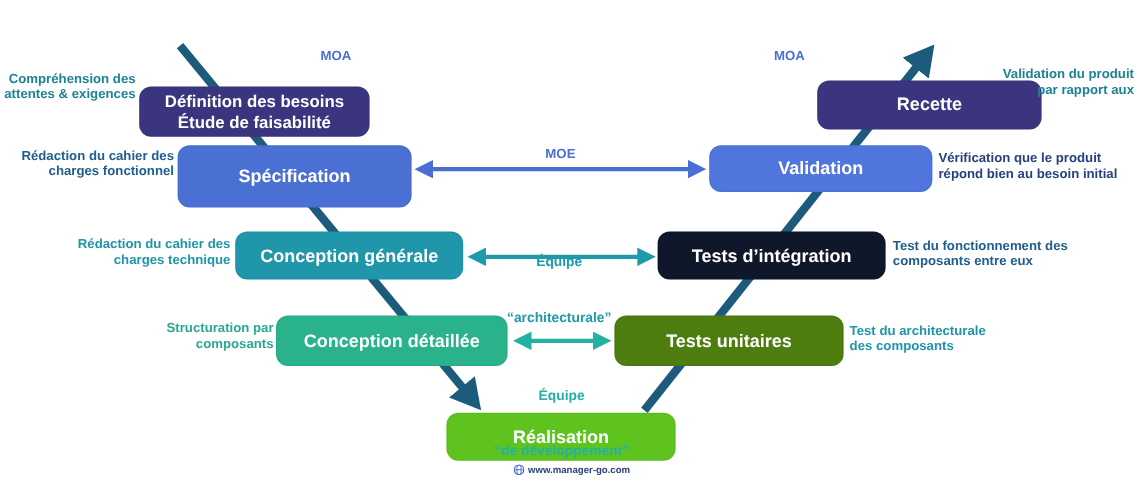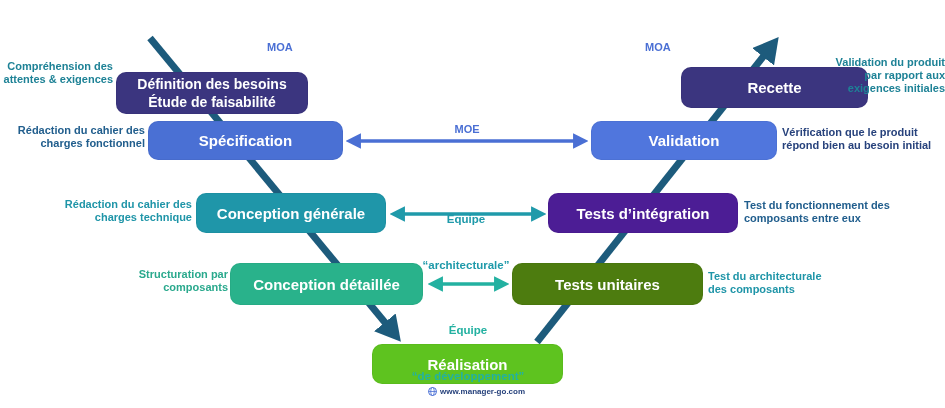--- a/index.html
+++ b/index.html
@@ -59,41 +59,41 @@
     <line x1="354" y1="141" x2="580" y2="141" stroke-width="3.5" marker-start="url(#ah-blue-s)" marker-end="url(#ah-blue)" stroke="#4a6fd4"></line>
     <line x1="398" y1="214" x2="538" y2="214" stroke-width="3.5" marker-start="url(#ah-teal-s)" marker-end="url(#ah-teal)" stroke="#1f9aaa"></line>
     <line x1="436" y1="284" x2="501" y2="284" stroke-width="3.5" marker-start="url(#ah-gteal-s)" marker-end="url(#ah-gteal)" stroke="#23b1a1"></line>
   </svg>
 
   <div class="phase-box" style="left: 116px; top: 72px; width: 192px; height: 42px; font-size: 14px; line-height: 18px; background-color: rgb(59, 53, 127);">
     <span>Définition des besoins</span>
     <span>Étude de faisabilité</span>
   </div>
 
-  <div class="phase-box" style="left: 148px; top: 121px; width: 195px; height: 39px; background-color: rgb(74, 112, 212);">
+  <div class="phase-box" style="left: 148px; top: 121px; width: 195px; height: 52px; background-color: rgb(74, 112, 212);">
     <span>Spécification</span>
   </div>
 
   <div class="phase-box" style="left: 196px; top: 193px; width: 190px; height: 40px; background-color: rgb(31, 150, 169);">
     <span>Conception générale</span>
   </div>
 
   <div class="phase-box" style="left: 230px; top: 263px; width: 193px; height: 42px; background-color: rgb(41, 178, 139);">
     <span>Conception détaillée</span>
   </div>
 
   <div class="phase-box" style="left: 372px; top: 344px; width: 191px; height: 40px; background-color: rgb(94, 195, 31);">
     <span>Réalisation</span>
   </div>
 
   <div class="phase-box" style="left: 512px; top: 263px; width: 191px; height: 42px; background-color: #4d7c0f;">
     <span>Tests unitaires</span>
   </div>
 
-  <div class="phase-box" style="left: 548px; top: 193px; width: 190px; height: 40px; background-color: #4c1d95;">
+  <div class="phase-box" style="left: 548px; top: 193px; width: 190px; height: 40px; background-color: #0f172a;">
     <span>Tests d’intégration</span>
   </div>
 
   <div class="phase-box" style="left: 591px; top: 121px; width: 186px; height: 39px; background-color: rgb(80, 118, 221);">
     <span>Validation</span>
   </div>
 
   <div class="phase-box" style="left: 633px; top: 67px; width: 187px; height: 41px; background-color: rgb(59, 53, 127); margin-left: 48px;">
     <span>Recette</span>
   </div>
@@ -128,21 +128,20 @@
   </div>
 
   <div class="annotation right-al" style="left: 125px; top: 268px; width: 103px; color: rgb(42, 169, 141);">
     <span>Structuration par</span>
     <span>composants</span>
   </div>
 
   <div class="annotation left-al" style="left: 826px; top: 56px; width: 119px; color: rgb(30, 130, 150); text-align: right;">
     <span>Validation du produit</span>
     <span>par rapport aux</span>
-    <span>exigences initiales</span>
   </div>
 
   <div class="annotation left-al" style="left: 782px; top: 126px; width: 163px; color: rgb(39, 66, 124);">
     <span>Vérification que le produit</span>
     <span>répond bien au besoin initial</span>
   </div>
 
   <div class="annotation left-al" style="left: 744px; top: 199px; width: 165px; color: rgb(33, 94, 141);">
     <span>Test du fonctionnement des</span>
     <span>composants entre eux</span>

